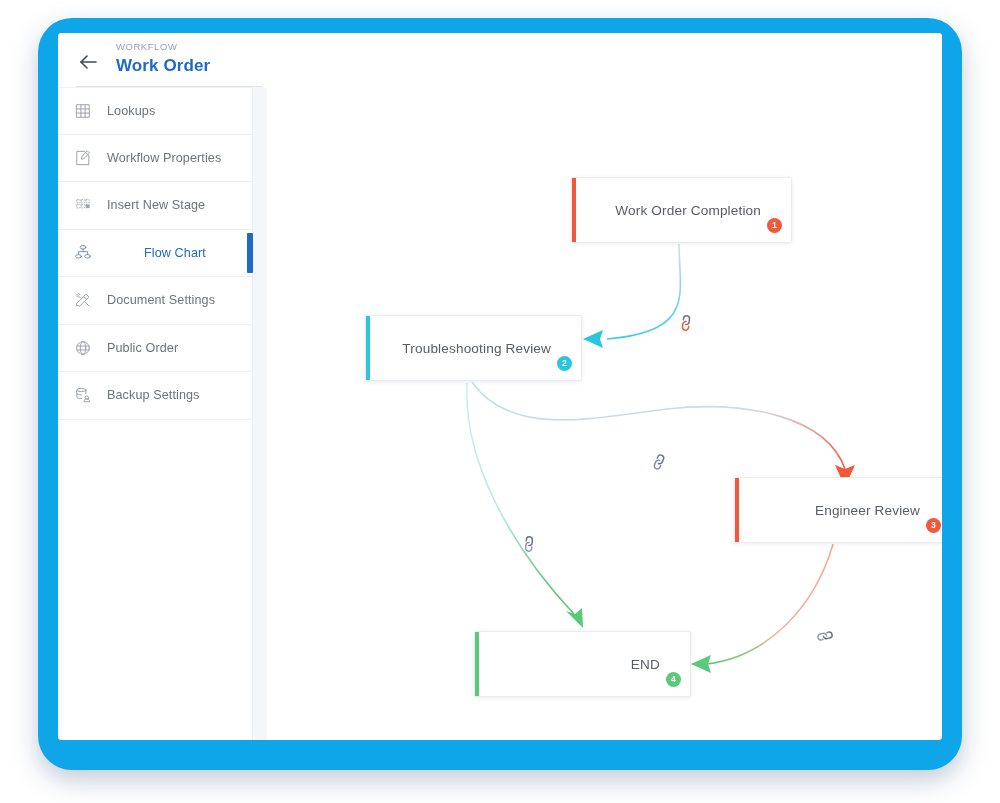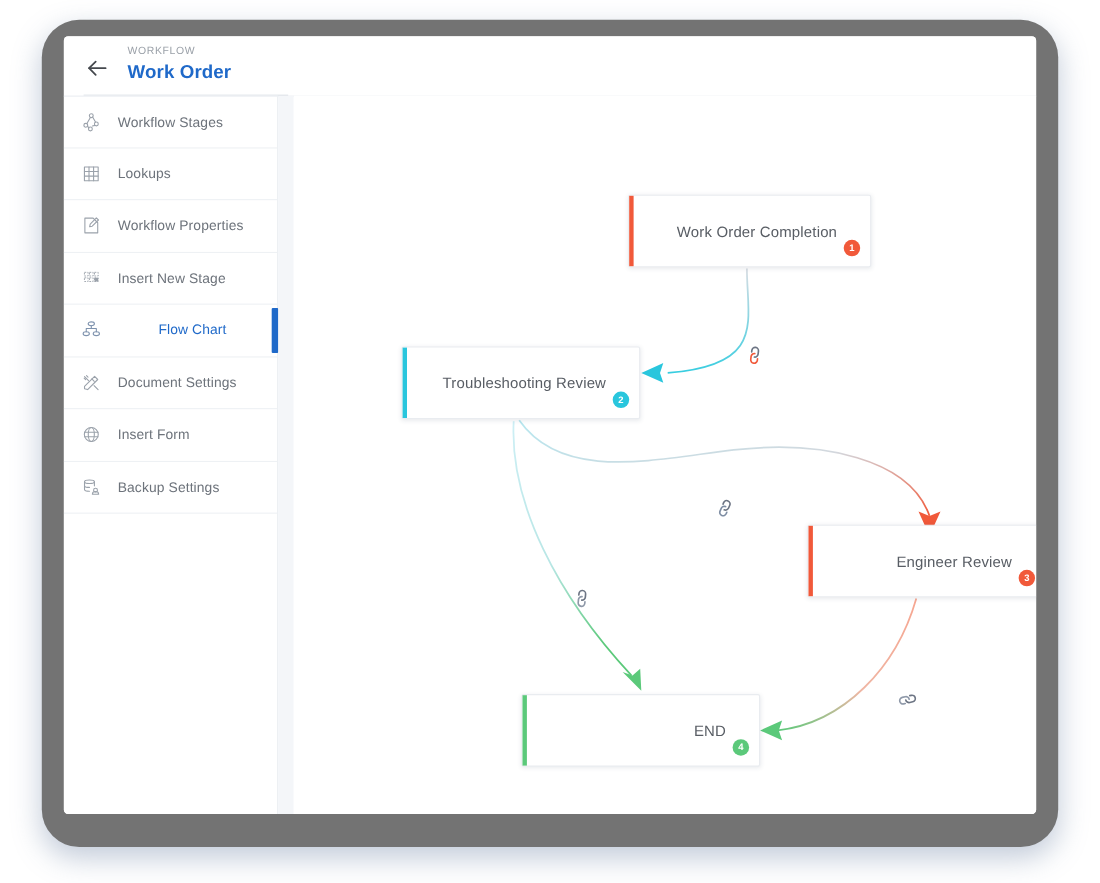--- a/index.html
+++ b/index.html
@@ -13,21 +13,21 @@
   }
 
   
   #frame-outer {
     position: absolute;
     left: 38px;
     top: 18px;
     width: 924px;
     height: 752px;
     border-radius: 34px;
-    background: #737373;
+    background: #0ea5e9;
     box-shadow: 0 10px 26px rgba(120,140,170,.45);
   }
   #frame-inner {
     position: absolute;
     left: 20px;
     top: 15px;
     width: 884px;
     height: 707px;
     background: #ffffff;
     border-radius: 4px;
@@ -220,32 +220,20 @@
         <div id="eyebrow">WORKFLOW</div>
         <div id="page-title">Work Order</div>
       </div>
       <div id="header-underline"></div>
     </div>
 
     <div id="sidebar">
         <div class="nav-item">
           <span class="nav-icon">
             <svg viewBox="0 0 24 24" width="20" height="20" fill="none" stroke="currentColor" stroke-width="1.2" stroke-linecap="round" stroke-linejoin="round">
-              <circle cx="12" cy="5" r="2.1"></circle>
-              <circle cx="6" cy="15.5" r="2.1"></circle>
-              <circle cx="17.5" cy="14" r="2.1"></circle>
-              <circle cx="11" cy="19.5" r="2.1"></circle>
-              <path d="M11 7 7.2 13.6M13.4 6.4 16.6 12M8 16.4l1.2 2M13.2 16.3 16 15.6"></path>
-            </svg>
-          </span>
-          <span class="nav-label">Workflow Stages</span>
-        </div>
-        <div class="nav-item">
-          <span class="nav-icon">
-            <svg viewBox="0 0 24 24" width="20" height="20" fill="none" stroke="currentColor" stroke-width="1.2" stroke-linecap="round" stroke-linejoin="round">
               <rect x="4.5" y="4.5" width="15" height="15"></rect>
               <path d="M9.5 4.5v15M14.5 4.5v15M4.5 9.5h15M4.5 14.5h15"></path>
             </svg>
           </span>
           <span class="nav-label">Lookups</span>
         </div>
         <div class="nav-item">
           <span class="nav-icon">
             <svg viewBox="0 0 24 24" width="20" height="20" fill="none" stroke="currentColor" stroke-width="1.2" stroke-linecap="round" stroke-linejoin="round">
               <path d="M5 4h9l5 5v11H5z"></path>
@@ -290,21 +278,21 @@
           <span class="nav-label">Document Settings</span>
         </div>
         <div class="nav-item">
           <span class="nav-icon">
             <svg viewBox="0 0 24 24" width="20" height="20" fill="none" stroke="currentColor" stroke-width="1.2" stroke-linecap="round" stroke-linejoin="round">
               <circle cx="12" cy="12" r="7.6"></circle>
               <ellipse cx="12" cy="12" rx="3.3" ry="7.6"></ellipse>
               <path d="M4.7 9.6h14.6M4.7 14.4h14.6"></path>
             </svg>
           </span>
-          <span class="nav-label">Insert Form</span>
+          <span class="nav-label">Public Order</span>
         </div>
         <div class="nav-item">
           <span class="nav-icon">
             <svg viewBox="0 0 24 24" width="20" height="20" fill="none" stroke="currentColor" stroke-width="1.2" stroke-linecap="round" stroke-linejoin="round">
               <ellipse cx="10" cy="6" rx="5.4" ry="1.9"></ellipse>
               <path d="M4.6 6v8.4c0 1 2.4 1.9 5.4 1.9"></path>
               <path d="M15.4 6v4.4"></path>
               <path d="M4.6 10.2c0 1 2.4 1.9 5.4 1.9"></path>
               <circle cx="16.6" cy="15.2" r="2.1"></circle>
               <path d="M13.2 19.6c0-1.9 1.5-3 3.4-3s3.4 1.1 3.4 3z"></path>

